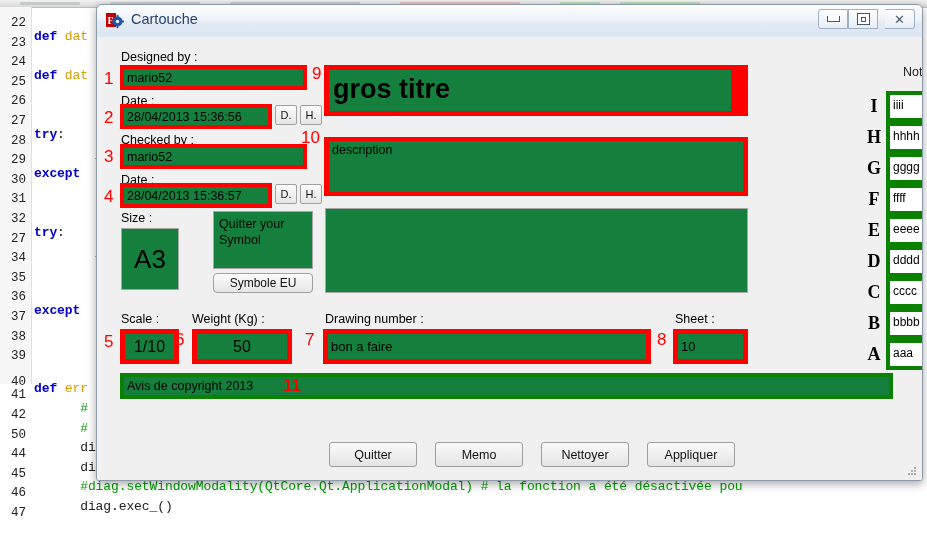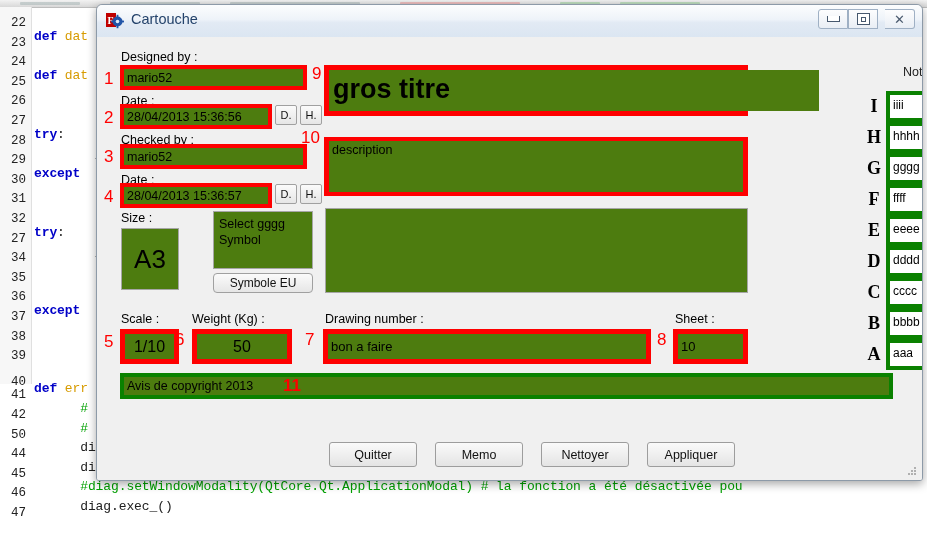--- a/index.html
+++ b/index.html
@@ -86,21 +86,21 @@
 
   
   .lbl{position:absolute;font-size:12.5px;color:#000;white-space:nowrap;}
   .annot-num{
     position:absolute;color:#f00;font-size:17px;font-weight:normal;
     font-family:"Liberation Sans",sans-serif;line-height:1;
   }
   .redbox{position:absolute;background:#fe0000;box-sizing:border-box;}
   .greenbox{position:absolute;background:#0a8100;box-sizing:border-box;}
   .field{
-    position:absolute;background:#4d7c0f;border:1px solid #a6a6a6;box-sizing:border-box;
+    position:absolute;background:#15803d;border:1px solid #a6a6a6;box-sizing:border-box;
     font-size:12.5px;color:#000;padding:2px 3px;overflow:hidden;white-space:nowrap;
     font-family:"Liberation Sans",sans-serif;
   }
   .nbd{border:none;}
 
   .smallbtn{
     position:absolute;background:linear-gradient(#fbfbfb,#e6e6e6);
     border:1px solid #a0a0a0;border-radius:2px;box-sizing:border-box;
     font-size:11px;color:#111;display:flex;align-items:center;justify-content:center;
   }
@@ -244,27 +244,27 @@
     <div class="lbl" style="left:24px;top:136px;">Date :</div>
     <div class="annot-num" style="left:7px;top:151px;">4</div>
     <div class="redbox" style="left:23px;top:146px;width:152px;height:25px;"></div>
     <div class="field nbd" style="left:27px;top:150px;width:144px;height:17px;">28/04/2013    15:36:57</div>
     <div class="smallbtn" style="left:178px;top:147px;width:22px;height:20px;">D.</div>
     <div class="smallbtn" style="left:203px;top:147px;width:22px;height:20px;">H.</div>
 
     <div class="lbl" style="left:24px;top:174px;">Size :</div>
     <div class="field" style="left:24px;top:191px;width:58px;height:62px;display:flex;align-items:center;justify-content:center;font-size:26px;">A3</div>
 
-    <div class="field" style="left:116px;top:174px;width:100px;height:58px;white-space:pre-wrap;padding:4px 5px;line-height:16px;">Select gggg
+    <div class="field" style="left:116px;top:174px;width:100px;height:58px;white-space:pre-wrap;padding:4px 5px;line-height:16px;">Quitter your
 Symbol</div>
     <div class="smallbtn" style="left:116px;top:236px;width:100px;height:20px;font-size:12px;border-radius:4px;">Symbole EU</div>
 
     <div class="annot-num" style="left:215px;top:28px;">9</div>
     <div class="redbox" style="left:227px;top:28px;width:424px;height:51px;"></div>
-    <div class="field nbd" style="left:232px;top:33px;width:490px;height:41px;font-size:27px;font-weight:bold;padding:4px 0 0 4px;">gros titre</div>
+    <div class="field nbd" style="left:232px;top:33px;width:402px;height:41px;font-size:27px;font-weight:bold;padding:4px 0 0 4px;">gros titre</div>
 
     <div class="annot-num" style="left:204px;top:92px;">10</div>
     <div class="redbox" style="left:227px;top:100px;width:424px;height:59px;"></div>
     <div class="field nbd" style="left:232px;top:104px;width:414px;height:51px;white-space:pre-wrap;">description</div>
 
     <div class="field" style="left:228px;top:171px;width:423px;height:85px;"></div>
 
     <div class="lbl" style="left:24px;top:275px;">Scale :</div>
     <div class="annot-num" style="left:7px;top:296px;">5</div>
     <div class="redbox" style="left:23px;top:292px;width:59px;height:35px;"></div>

